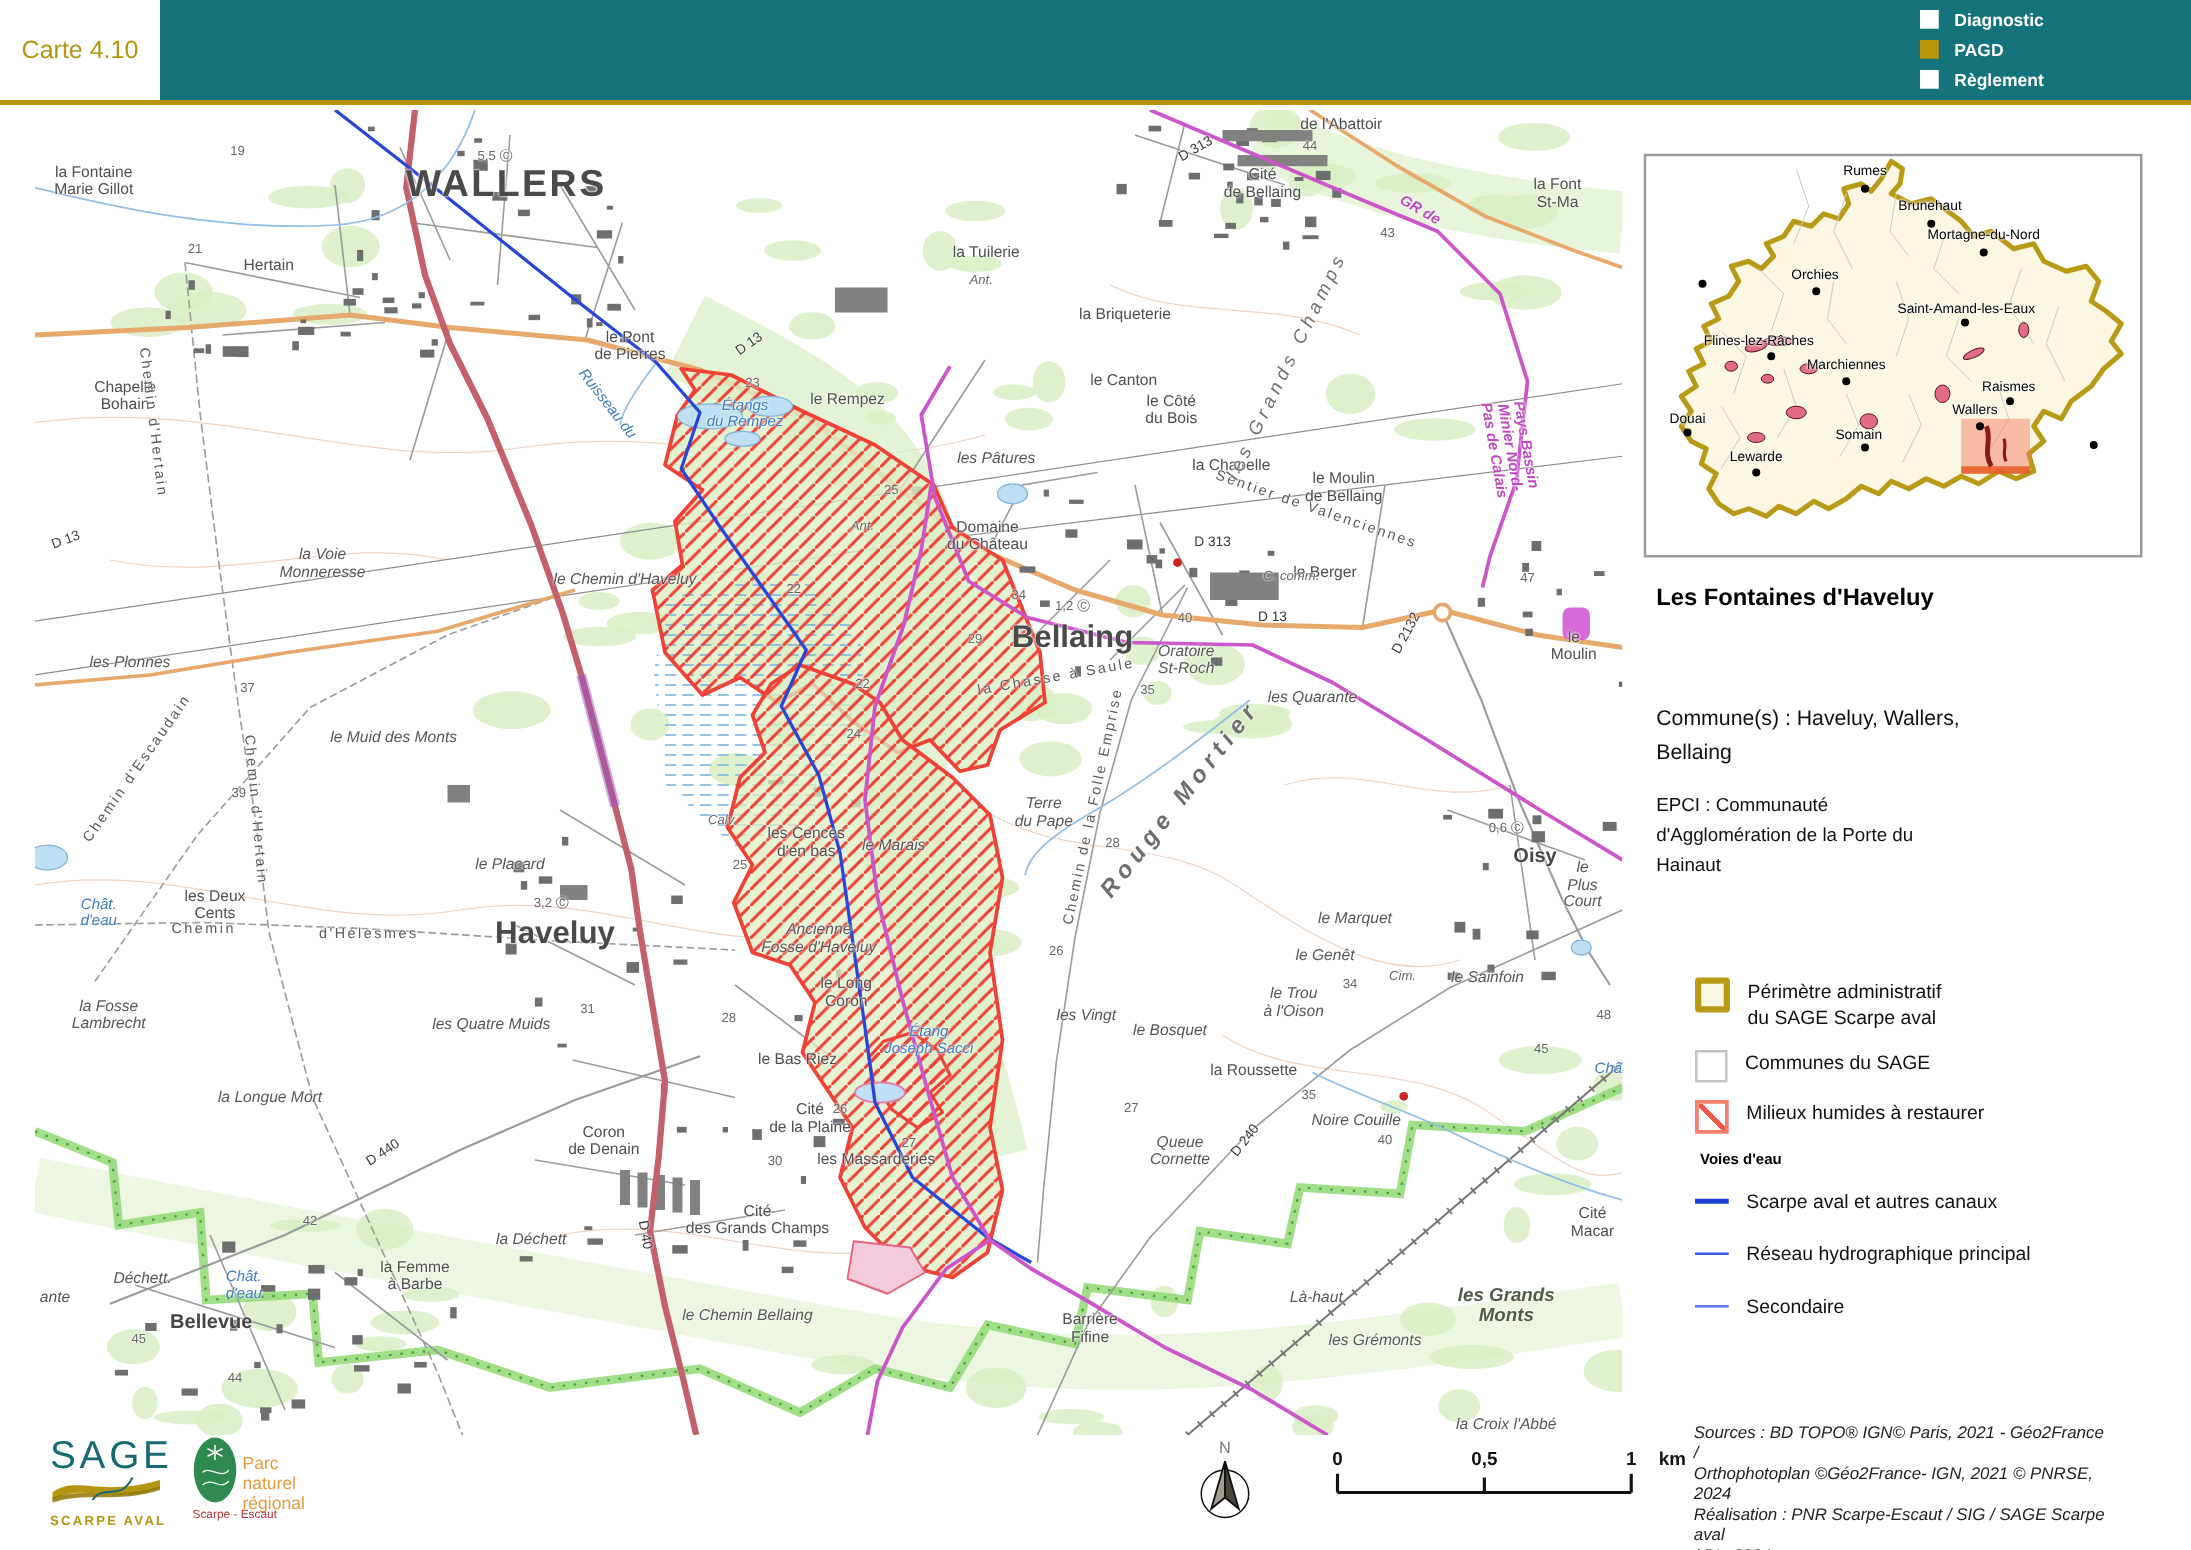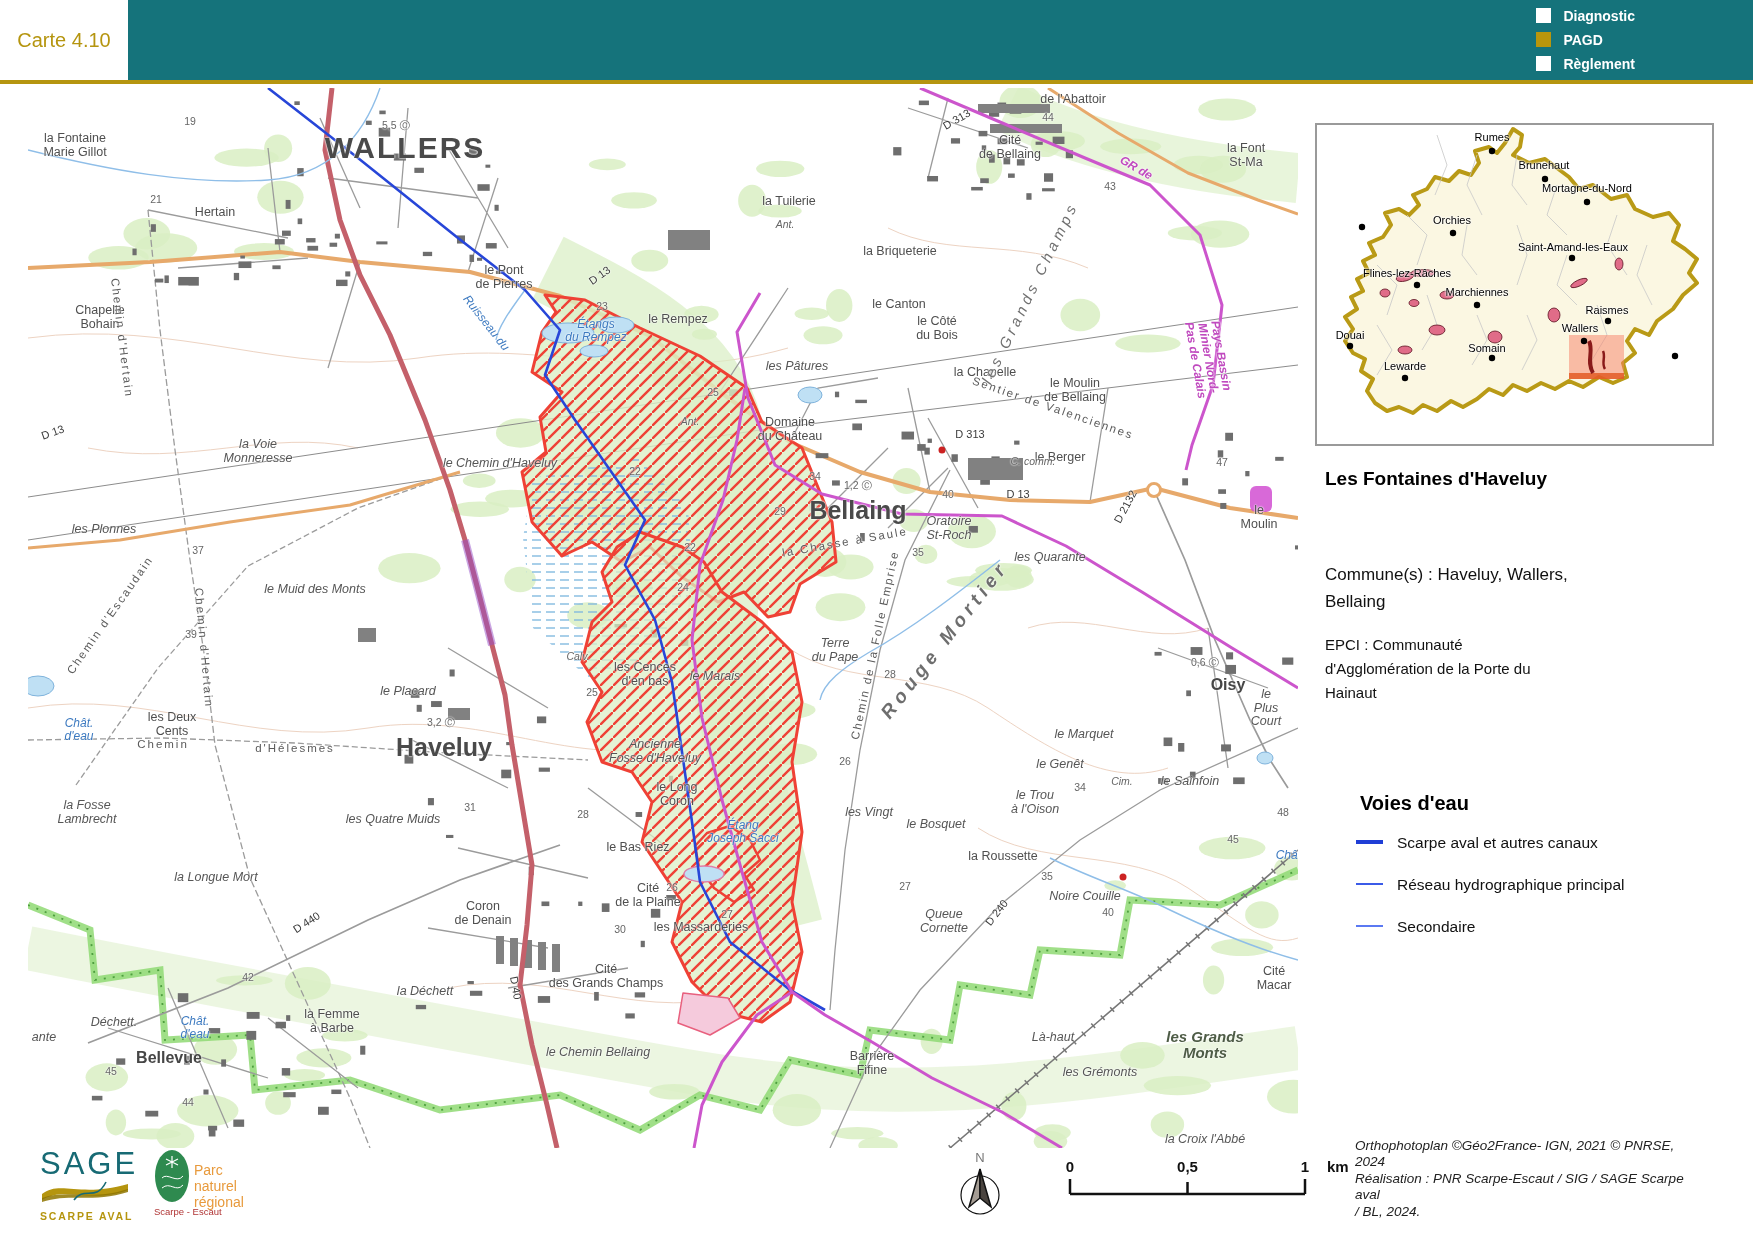--- a/index.html
+++ b/index.html
@@ -51,21 +51,21 @@
   
   #legend{position:absolute;left:1356px;top:782px;width:360px;}
   .leg-item{display:flex;align-items:flex-start;margin-bottom:13px;}
   .leg-swatch{flex:0 0 auto;margin-right:14px;}
   .sw-perimeter{width:18px;height:18px;background:#FBF7E2;border:5px solid #B99A16;border-radius:3px;}
   .sw-communes{width:22px;height:22px;background:#fff;border:2px solid #C4C4C4;margin-top:1px;}
   .sw-wetland{width:21px;height:21px;background:
       linear-gradient(45deg,rgba(0,0,0,0) 44%,#F05545 44%,#F05545 56%,rgba(0,0,0,0) 56%);
       border:3px solid #F57F6F;margin-top:1px;}
   .leg-label{font-size:15.5px;color:#111;line-height:1.35;white-space:pre-line;padding-top:2px;}
-  #voies-title{font-size:20px;font-weight:bold;color:#000;margin:10px 0 16px 4px;}
+  #voies-title{font-size:12px;font-weight:bold;color:#000;margin:10px 0 16px 4px;}
   .ww-row{display:flex;align-items:center;margin-bottom:19px;}
   .ww-line{width:27px;margin-right:14px;}
   .ww-thick{border-top:4px solid #1F3ED6;}
   .ww-medium{border-top:2.5px solid #3B5BE8;}
   .ww-thin{border-top:2px solid #5B79F2;}
   
   #sources{position:absolute;left:1355px;top:1138px;width:330px;font-size:13.5px;font-style:italic;
            color:#222;line-height:1.22;}
   #north{position:absolute;left:948px;top:1150px;width:64px;height:72px;text-align:center;}
   #north .nlab{font-size:13px;color:#777;}
@@ -690,38 +690,54 @@
   </div>
 
   <div id="site-title">Les Fontaines d'Haveluy</div>
   <div id="communes">Commune(s) : Haveluy, Wallers,
 Bellaing</div>
   <div id="epci">EPCI : Communauté
 d'Agglomération de la Porte du
 Hainaut</div>
 
   <div id="legend">
+    <div id="legend-items">
+        <div class="leg-item">
+          <div class="leg-swatch sw-perimeter"></div>
+          <div class="leg-label">Périmètre administratif
+du SAGE Scarpe aval</div>
+        </div>
+        <div class="leg-item">
+          <div class="leg-swatch sw-communes"></div>
+          <div class="leg-label">Communes du SAGE</div>
+        </div>
+        <div class="leg-item">
+          <div class="leg-swatch sw-wetland"></div>
+          <div class="leg-label">Milieux humides à restaurer</div>
+        </div>
+      </div>
     <div id="voies-title">Voies d'eau</div>
     <div id="waterways">
         <div class="ww-row">
           <div class="ww-line ww-thick"></div>
           <div class="leg-label">Scarpe aval et autres canaux</div>
         </div>
         <div class="ww-row">
           <div class="ww-line ww-medium"></div>
           <div class="leg-label">Réseau hydrographique principal</div>
         </div>
         <div class="ww-row">
           <div class="ww-line ww-thin"></div>
           <div class="leg-label">Secondaire</div>
         </div>
       </div>
   </div>
 
   <div id="sources">
+      <div>Sources : BD TOPO® IGN© Paris, 2021 - Géo2France /</div>
       <div>Orthophotoplan ©Géo2France- IGN, 2021 © PNRSE, 2024</div>
       <div>Réalisation : PNR Scarpe-Escaut / SIG / SAGE Scarpe aval</div>
       <div>/ BL, 2024.</div>
     </div>
 
   <div id="north">
     <div class="nlab">N</div>
     <svg width="56" height="56" viewBox="-28 -28 56 56">
       <circle cx="0" cy="2" r="19" fill="none" stroke="#111" stroke-width="1.2"></circle>
       <path d="M0,-24 L-11,14 L0,5 Z" fill="#A59D94" stroke="#111" stroke-width="1.5"></path>

